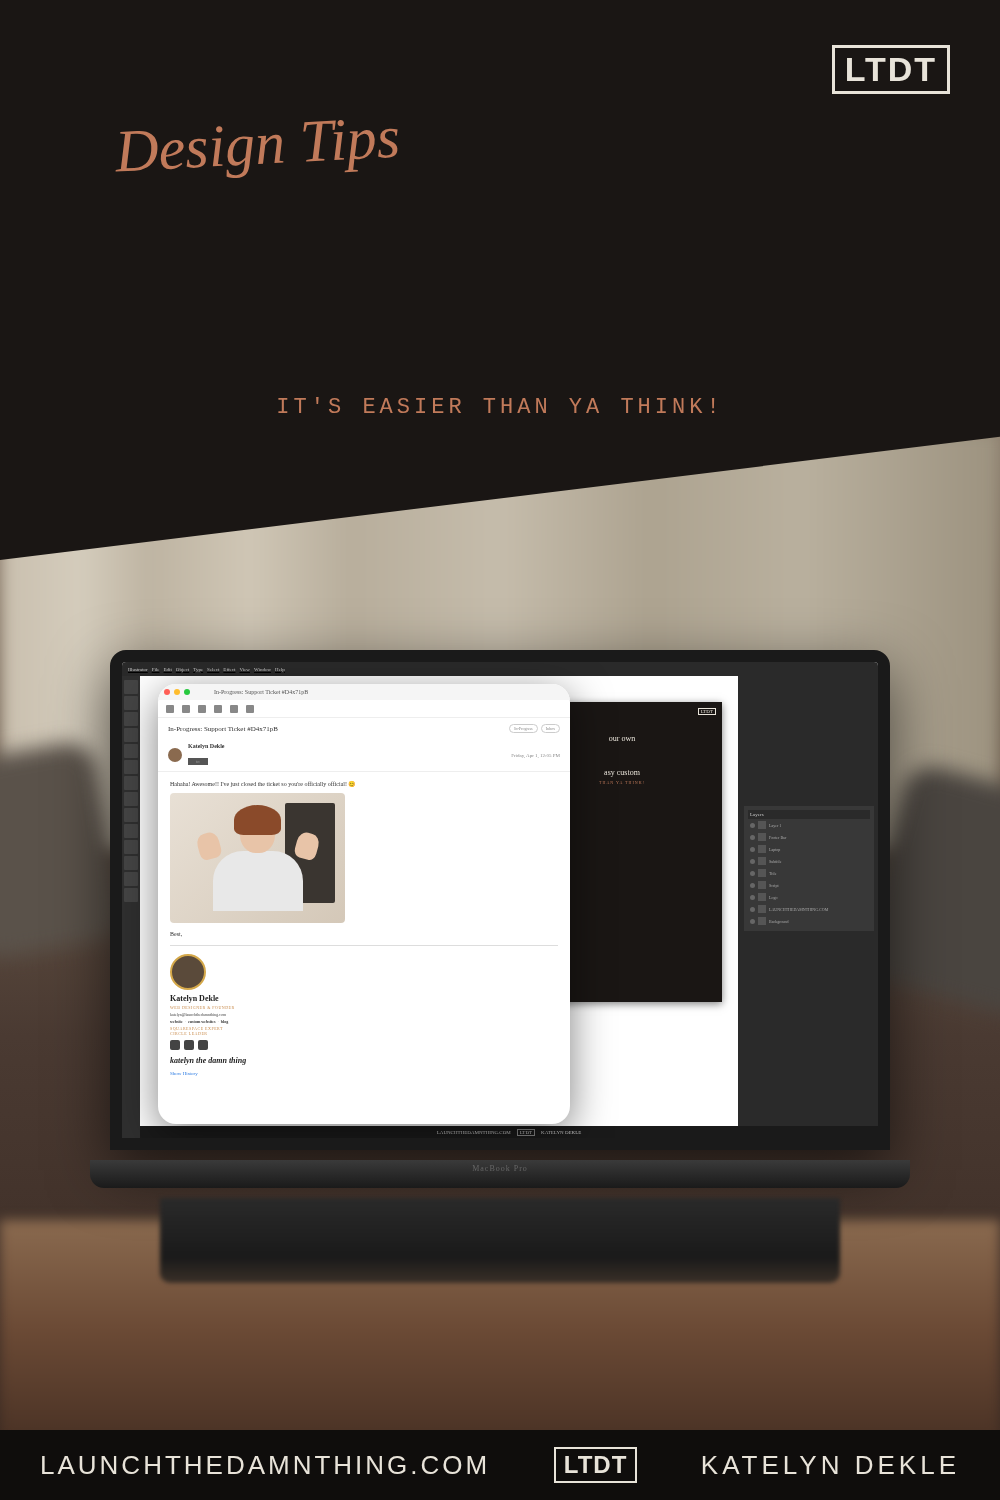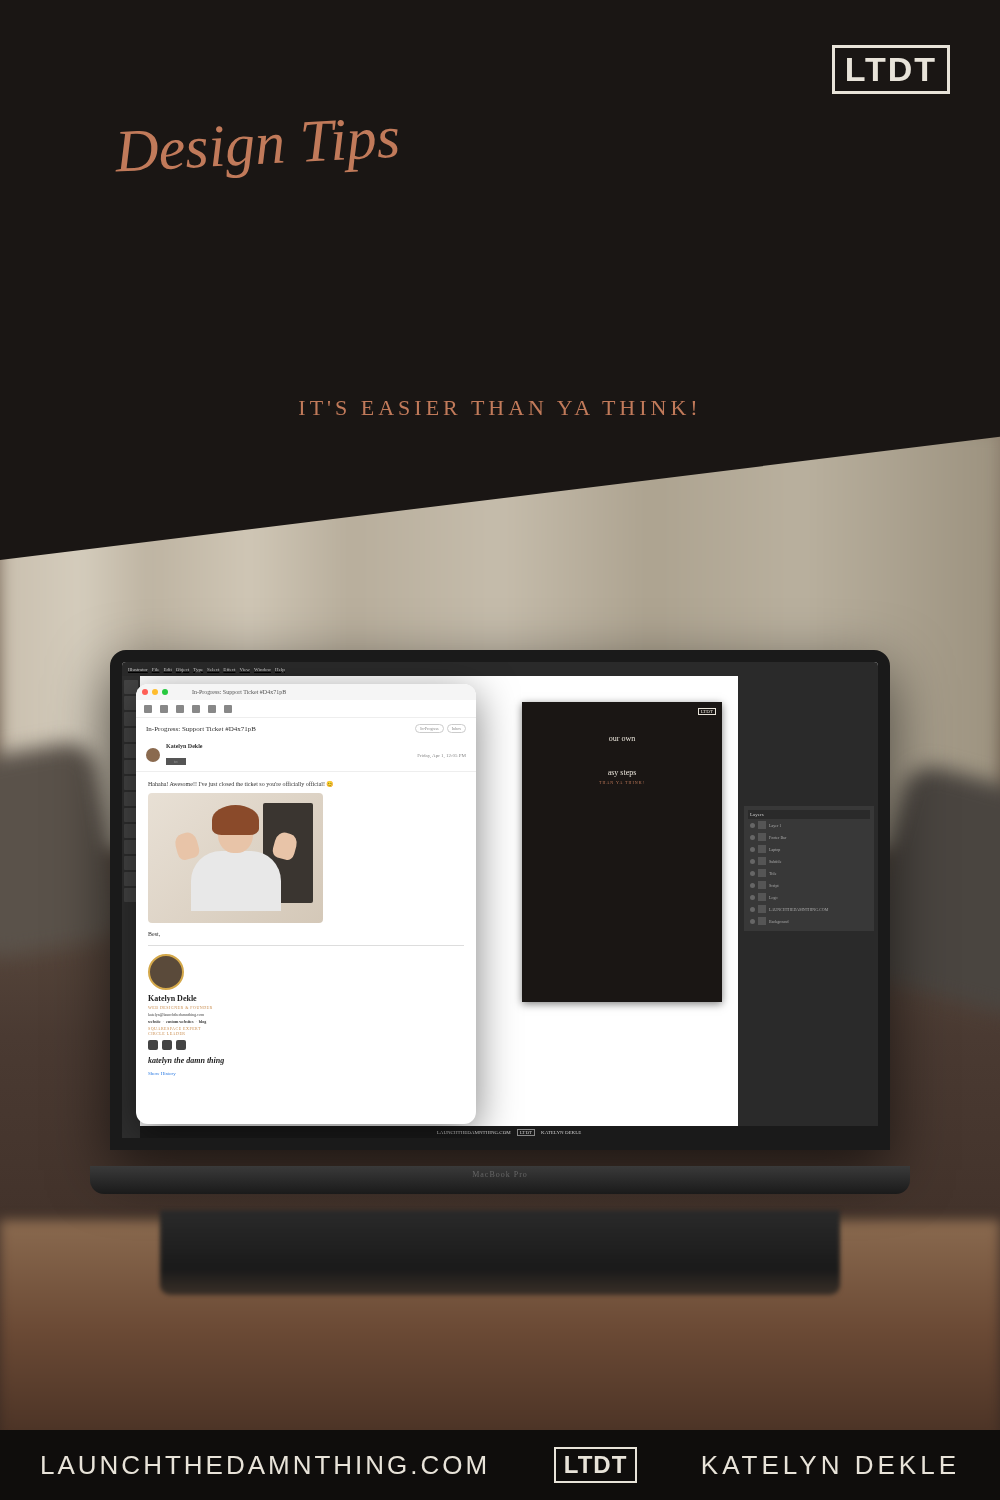--- a/index.html
+++ b/index.html
@@ -60,21 +60,21 @@
   line-height: 1.1;
   color: #ebe5da;
   font-weight: 400;
 }
 
 .subtitle {
   position: absolute;
   top: 395px;
   left: 50%;
   transform: translateX(-50%);
-  font-family: Liberation Serif, serif;
+  font-family: Liberation Mono, monospace;
   font-size: 22px;
   letter-spacing: 4px;
   color: #c17a5a;
   text-align: center;
 }
 
 
 .photo-area {
   position: absolute;
   top: 430px;
@@ -283,25 +283,25 @@
 .ai-bottom-logo {
   font-size: 5px;
   border: 1px solid #888;
   padding: 0 2px;
 }
 
 
 .email-window {
   position: absolute;
   top: 22px;
-  left: 14px;
-  width: 340px;
+  left: 36px;
+  width: 412px;
   height: 440px;
   background: #fff;
-  border-radius: 12px;
+  border-radius: 18px;
   box-shadow: 0 10px 40px rgba(0,0,0,0.5);
   overflow: hidden;
 }
 
 .email-titlebar {
   height: 16px;
   background: #f5f5f5;
   display: flex;
   align-items: center;
   padding: 0 6px;
@@ -550,21 +550,21 @@
   font-size: 5px;
   color: #2a7ae2;
   margin-top: 6px;
 }
 
 .laptop-base {
   width: 820px;
   height: 28px;
   background: linear-gradient(180deg, #3a3a3a 0%, #1a1a1a 100%);
   border-radius: 0 0 14px 14px;
-  margin: 16px auto;
+  margin: 10px auto;
   position: relative;
 }
 
 .laptop-label {
   position: absolute;
   top: 4px;
   left: 50%;
   transform: translateX(-50%);
   font-size: 8px;
   color: #666;
@@ -694,21 +694,21 @@
             <div class="ai-tool"></div>
             <div class="ai-tool"></div>
             <div class="ai-tool"></div>
             <div class="ai-tool"></div>
           </div>
 
           <div class="ai-canvas">
             <div class="ai-mini-logo">LTDT</div>
             <div class="ai-canvas-content">
               <div class="ai-mini-title">our own</div>
-              <div class="ai-mini-title">asy steps</div>
+              <div class="ai-mini-title">asy custom</div>
               <div class="ai-mini-sub">THAN YA THINK!</div>
             </div>
           </div>
 
           <div class="ai-panels">
             <div class="layers-panel">
               <div class="layers-header">Layers</div>
               <div class="layer-row">
                   <div class="layer-eye"></div>
                   <div class="layer-thumb"></div>

